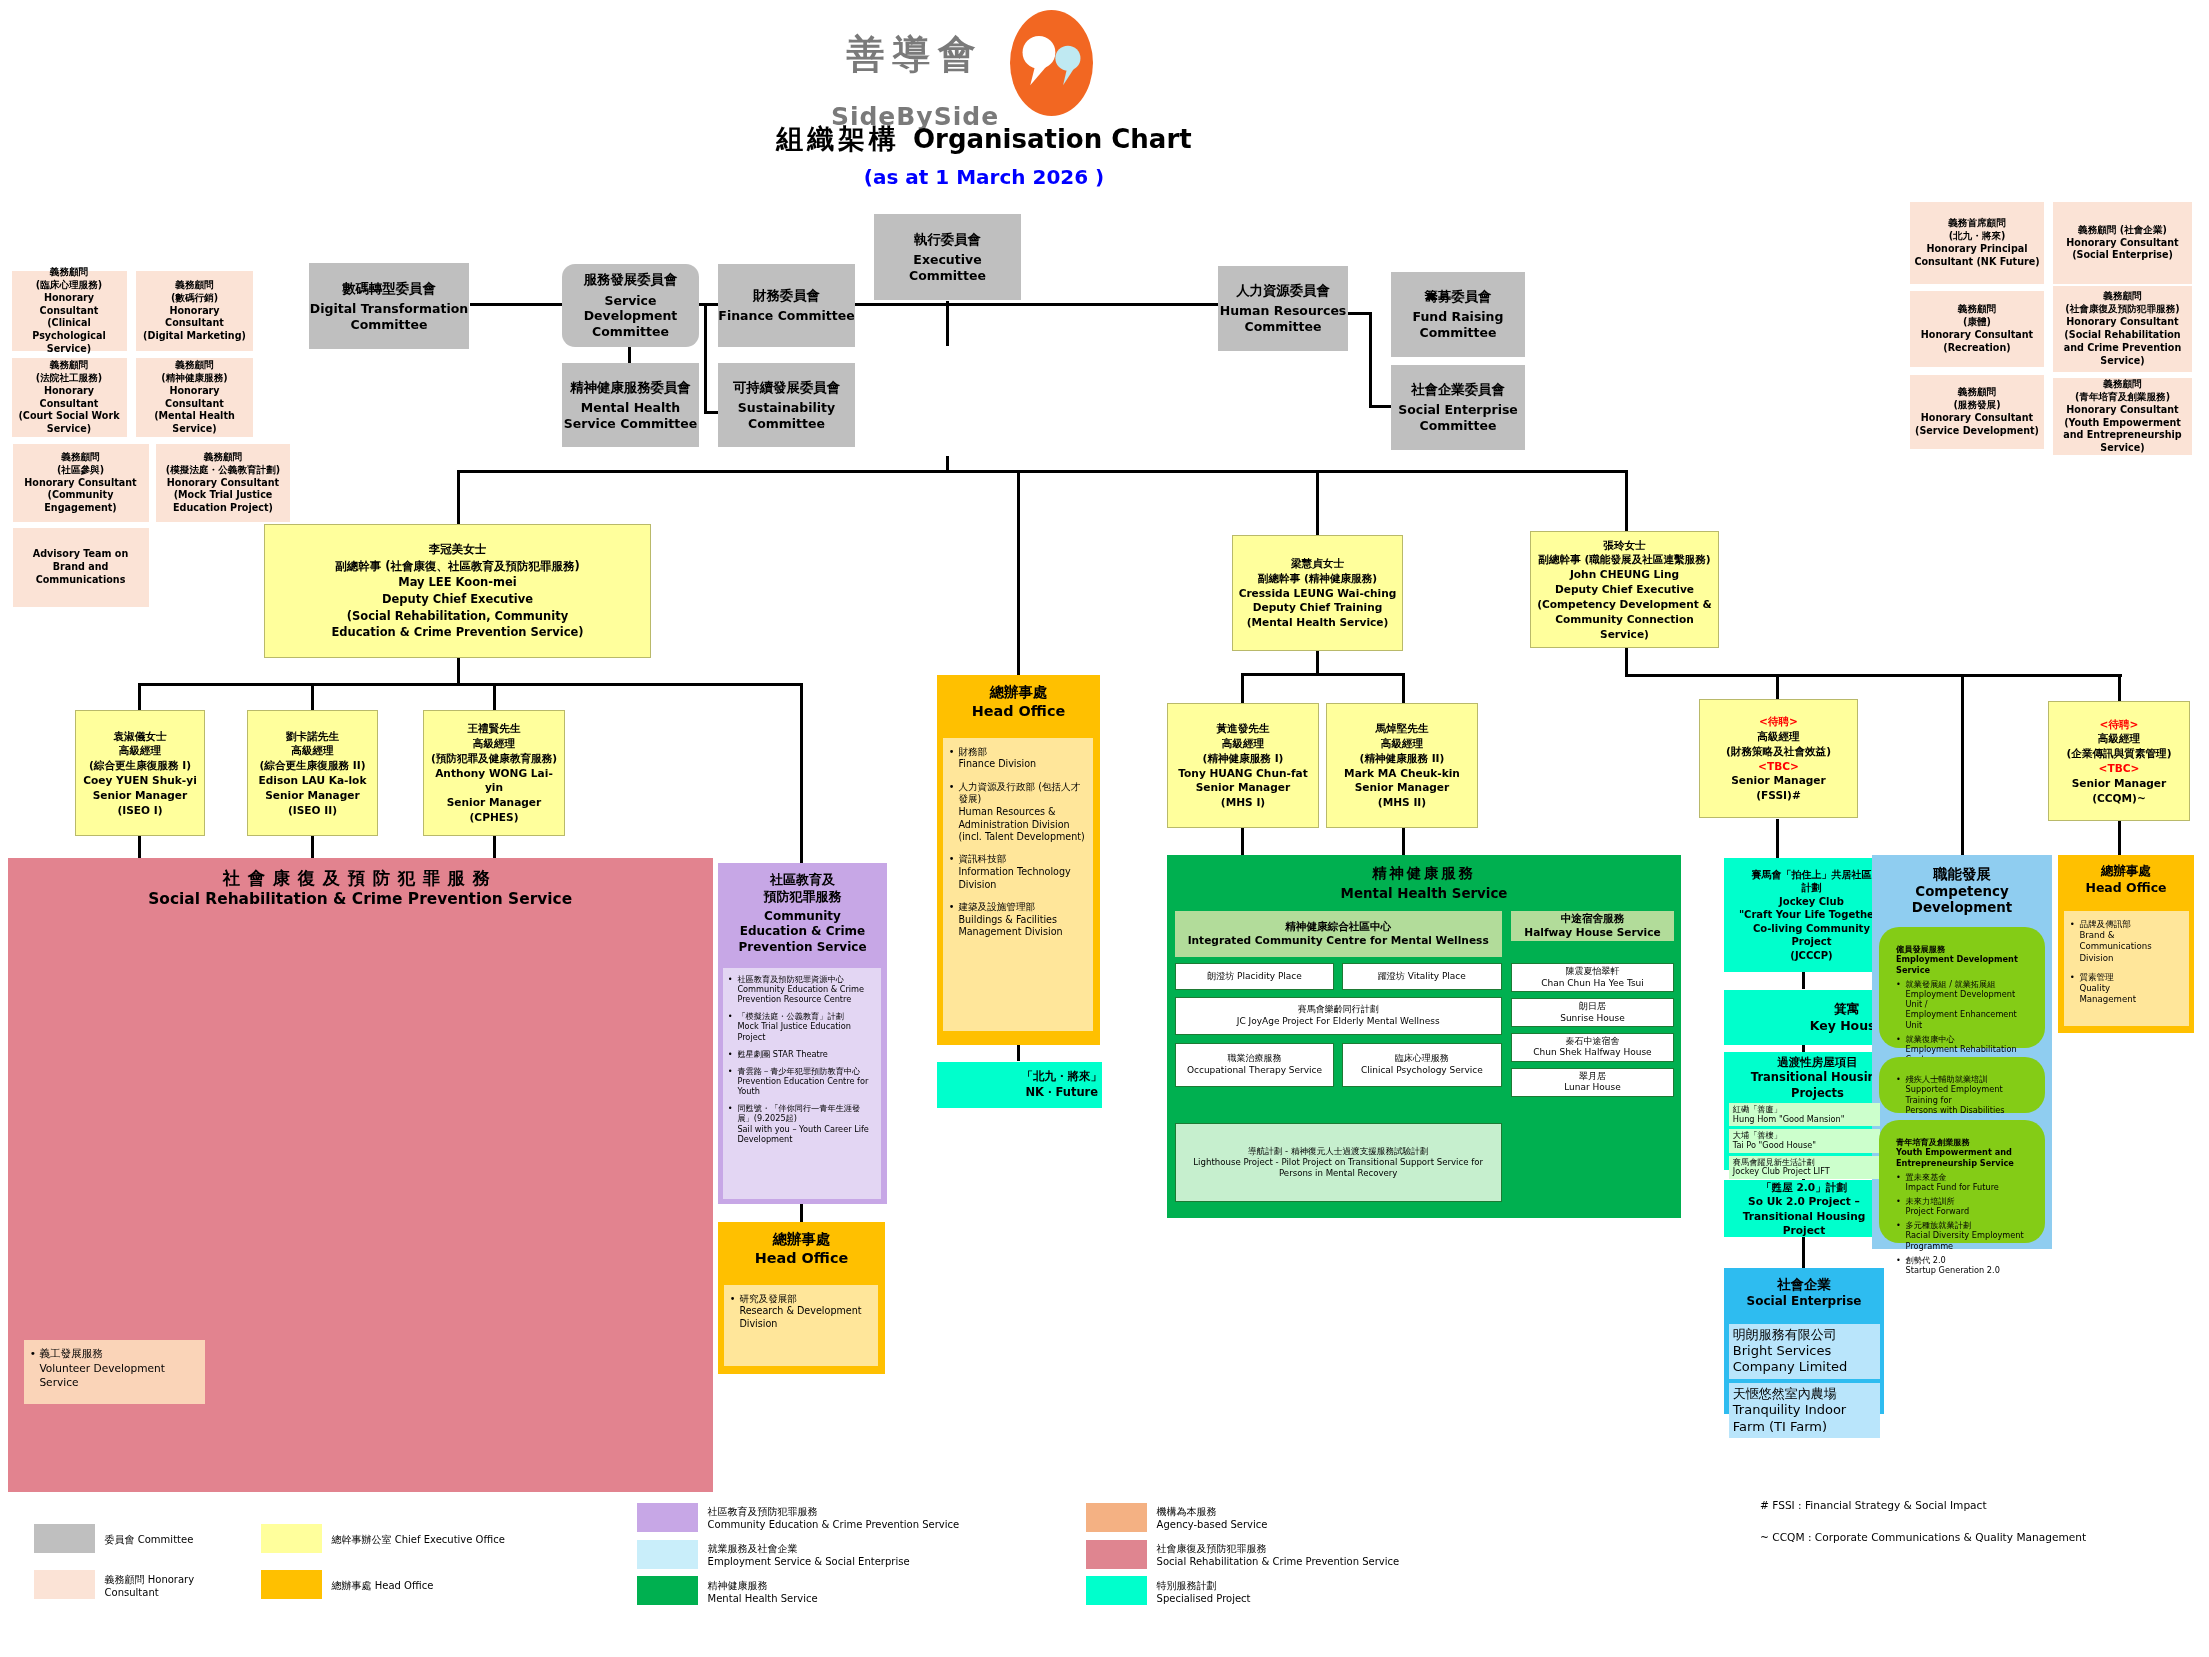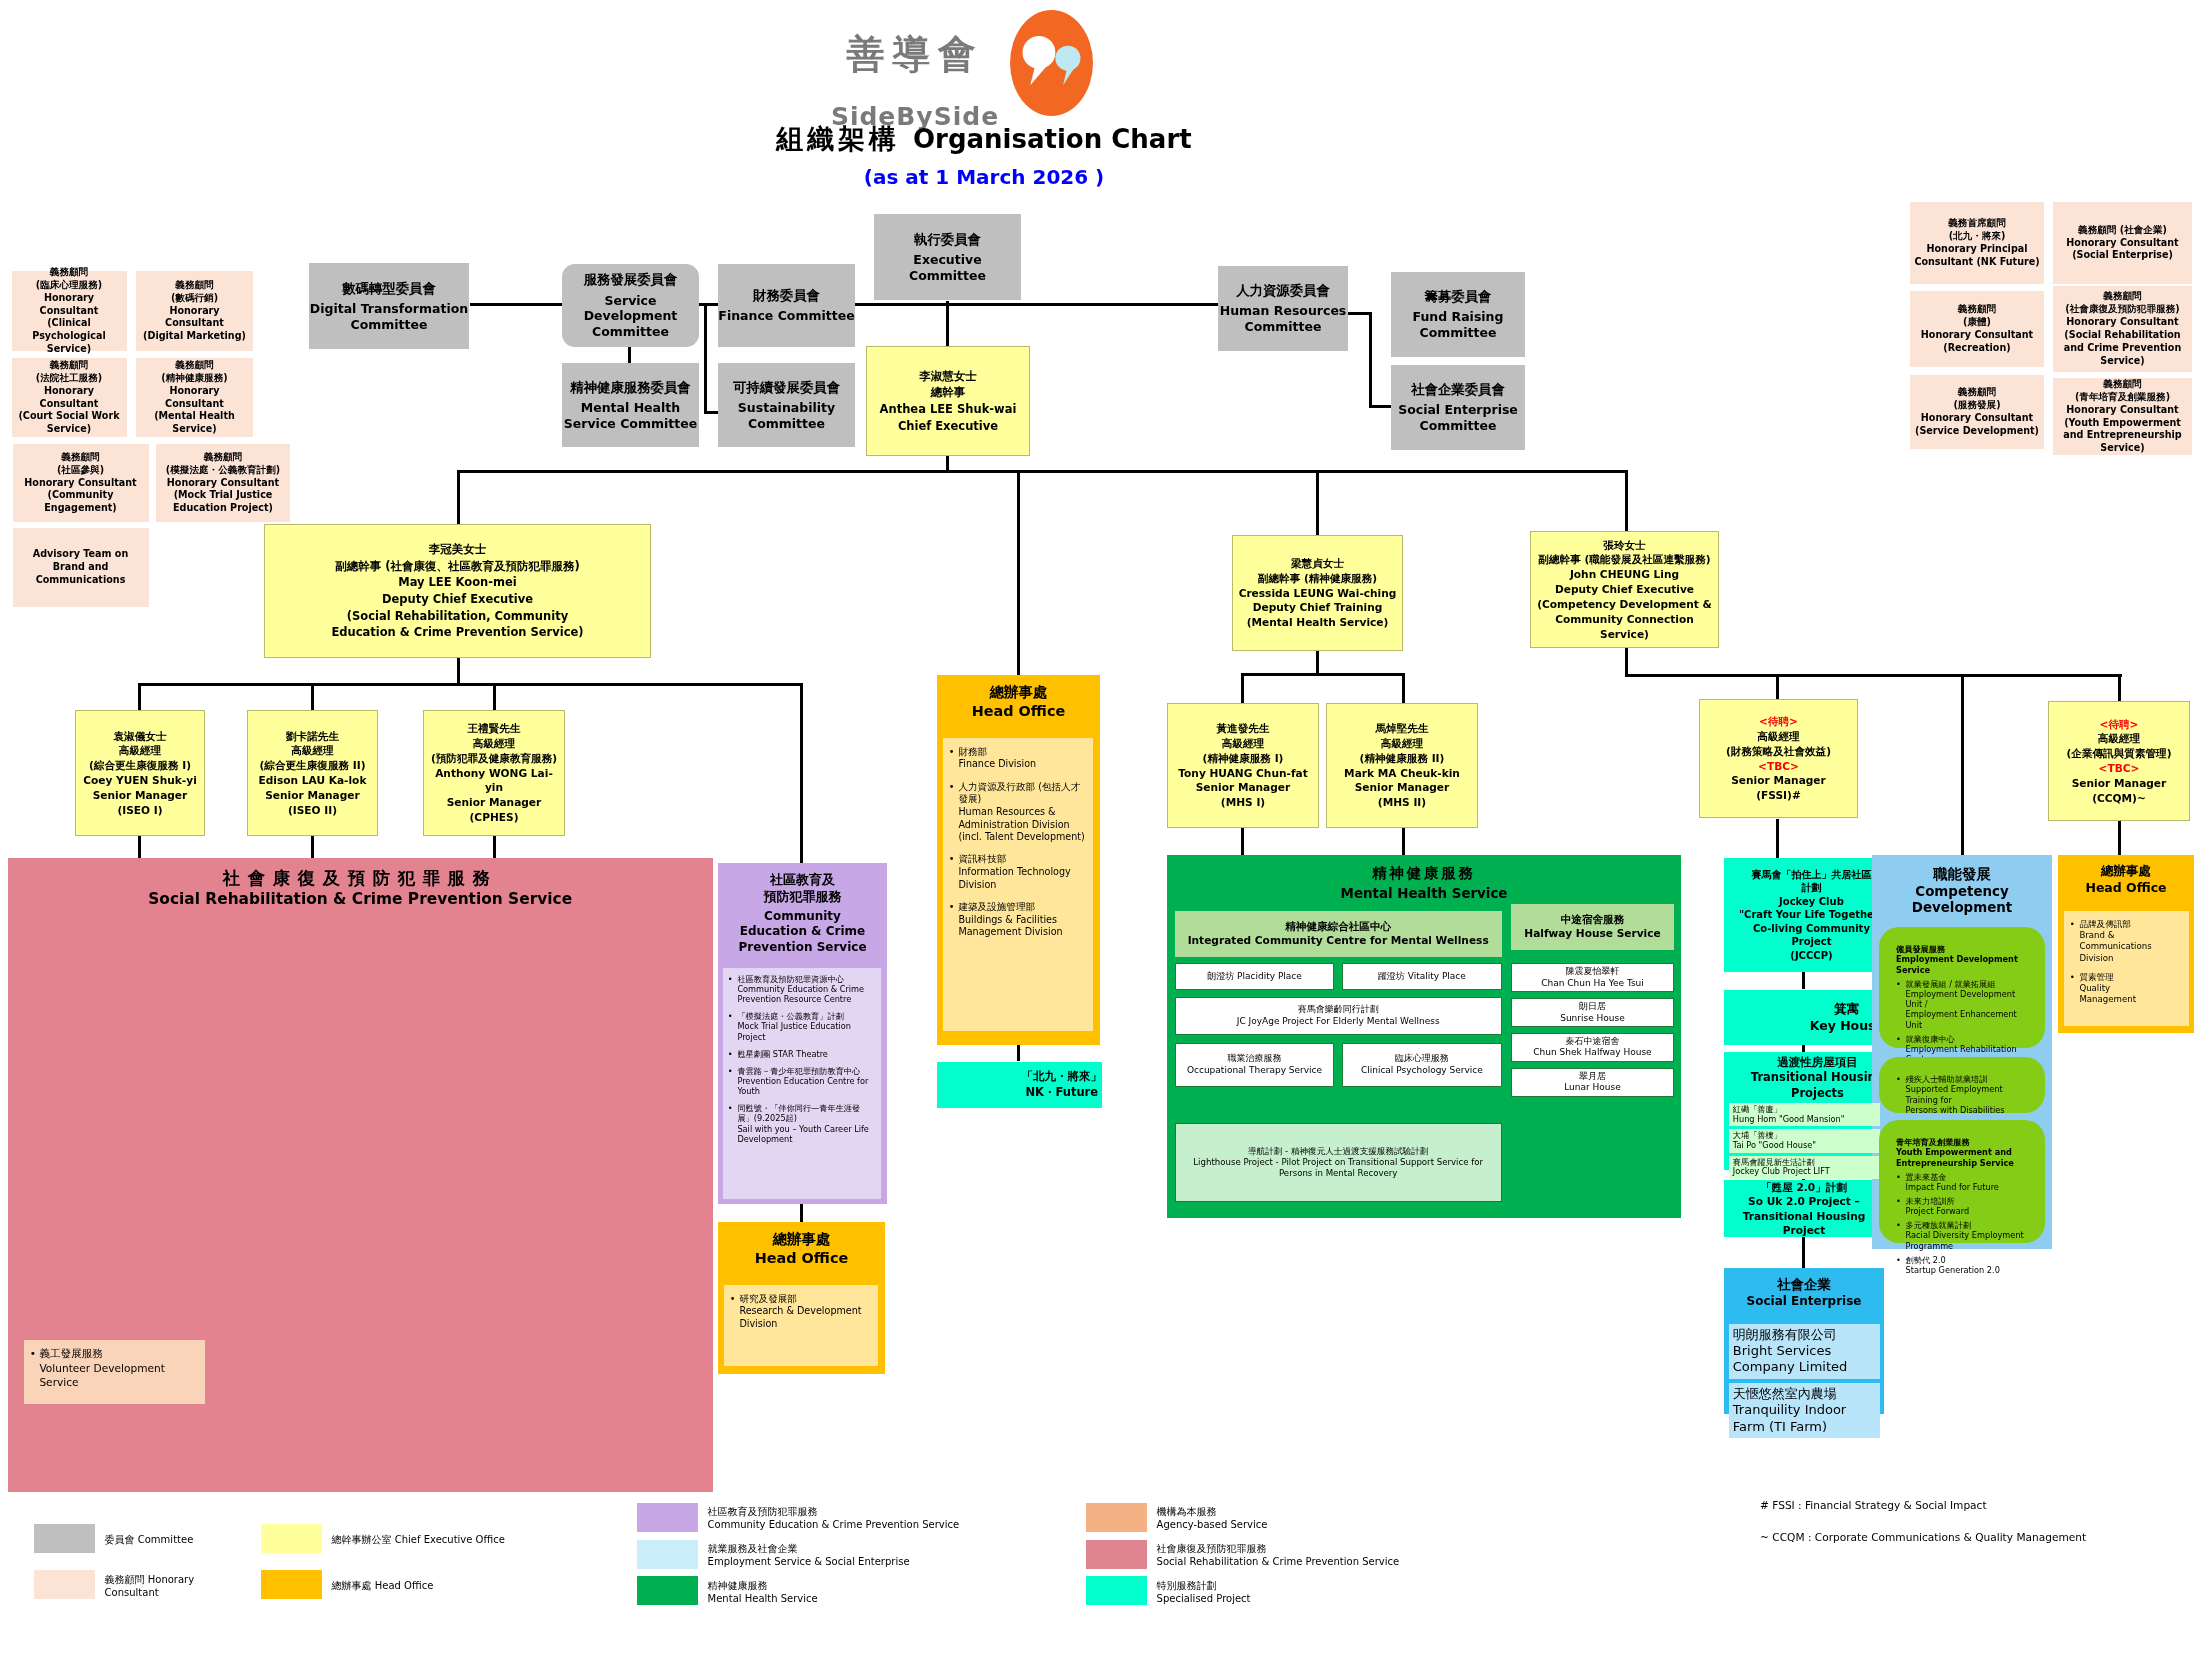--- a/index.html
+++ b/index.html
@@ -217,26 +217,20 @@
   </div>
   <div class="box grey cbox" style="left:1391px;top:272px;width:134px;height:85px;">
     <div class="cn">籌募委員會</div>
       <div class="en">Fund Raising Committee</div>
   </div>
   <div class="box grey cbox" style="left:1391px;top:365px;width:134px;height:85px;">
     <div class="cn">社會企業委員會</div>
       <div class="en">Social Enterprise Committee</div>
   </div>
 
-  <div class="box yellow dep" style="left:866px;top:346px;width:164px;height:110px;">
-      <span class="pre">李淑慧女士
-總幹事
-Anthea LEE Shuk-wai
-Chief Executive</span>
-    </div>
   <div class="box yellow dep" style="left:264px;top:524px;width:387px;height:134px;">
       <span class="pre">李冠美女士
 副總幹事 (社會康復、社區教育及預防犯罪服務)
 May LEE Koon-mei
 Deputy Chief Executive
 (Social Rehabilitation, Community
 Education &amp; Crime Prevention Service)</span>
     </div>
   <div class="box yellow person" style="left:1232px;top:535px;width:171px;height:116px;">
       <span class="pre">梁慧貞女士
@@ -598,21 +592,21 @@
     <div class="joyage" style="left:7.7px;top:142px;width:327px;height:38px;">賽馬會樂齡同行計劃
 JC JoyAge Project For Elderly Mental Wellness</div>
     <div class="cards" style="left:7.7px;top:188px;width:327px;height:44px;">
         <div class="card">職業治療服務
 Occupational Therapy Service</div>
         <div class="card">臨床心理服務
 Clinical Psychology Service</div>
       </div>
     <div class="lighthouse" style="left:7.7px;top:268px;width:327px;height:79px;">導航計劃 - 精神復元人士過渡支援服務試驗計劃
 Lighthouse Project - Pilot Project on Transitional Support Service for Persons in Mental Recovery</div>
-    <div class="gband" style="left:344px;top:49px;width:163px;height:46px;">中途宿舍服務
+    <div class="gband" style="left:344px;top:56px;width:163px;height:30px;">中途宿舍服務
 Halfway House Service</div>
     <div class="vcards" style="left:344px;top:108px;width:163px;">
         <div class="card">陳震夏怡翠軒
 Chan Chun Ha Yee Tsui</div>
         <div class="card">朗日居
 Sunrise House</div>
         <div class="card">秦石中途宿舍
 Chun Shek Halfway House</div>
         <div class="card">翠月居
 Lunar House</div>

